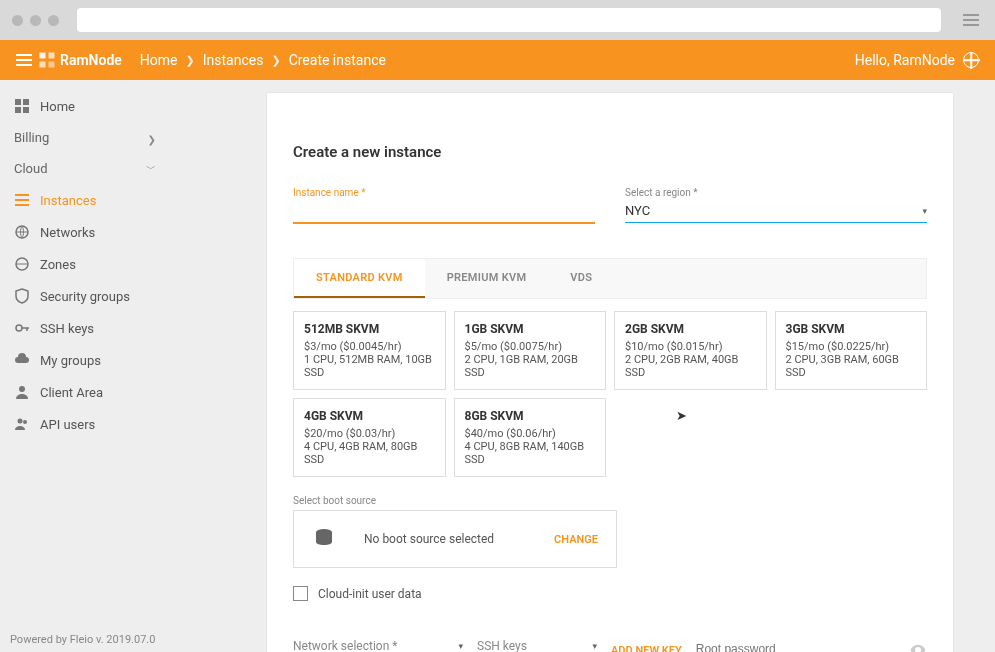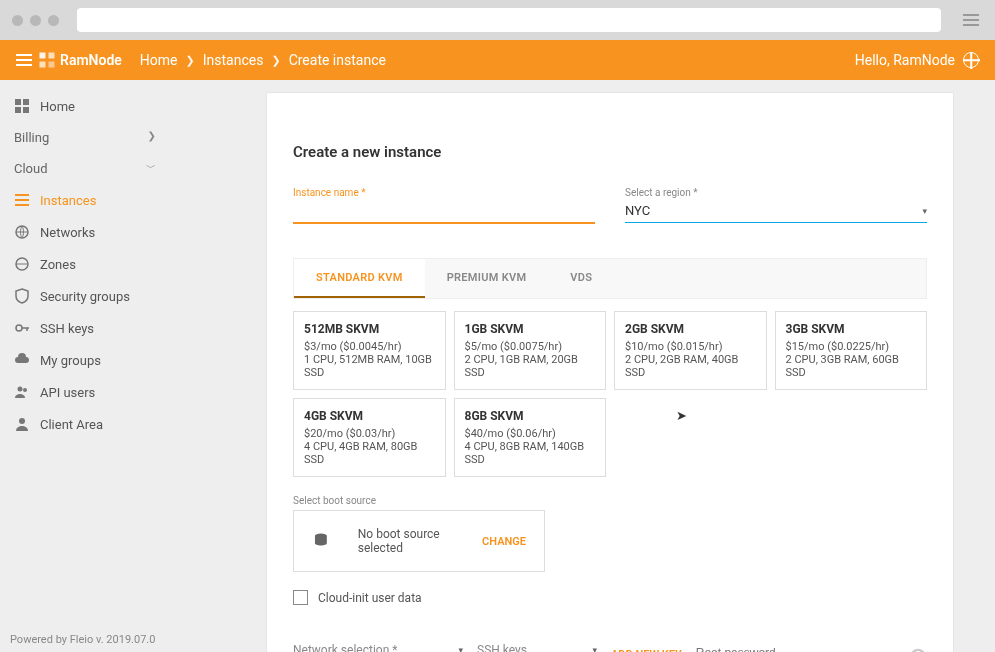--- a/index.html
+++ b/index.html
@@ -28,21 +28,21 @@
   .globe::after { content:""; position:absolute; top:-1.5px; bottom:-1.5px; left:50%; width:1.5px; background:#fff; transform:translateX(-50%);}
 
   
   .shell { display:flex; height: calc(652px - 80px); }
   .sidebar { width: 170px; padding: 10px 0; font-size: 13px; color: #555; }
   .side-item { display:flex; align-items:center; gap:10px; padding: 8px 14px; cursor:pointer; }
   .side-item .icn { width:16px; height:16px; display:flex; align-items:center; justify-content:center; color:#777; }
   .side-item.active { color:#f7931e; }
   .side-item.active .icn { color:#f7931e; }
   .side-item.sub { padding-left: 14px; }
-  .side-group { padding: 8px 14px; display:flex; align-items:flex-start; color:#666; }
+  .side-group { padding: 8px 14px; display:flex; align-items:flex-end; color:#666; }
   .side-group .chev-right { margin-left:auto; font-size:10px; color:#888; }
 
   
   .main { flex:1; padding: 12px 24px 12px 12px; overflow:auto; }
   .card { background:#fff; border:1px solid #e5e5e5; border-radius:2px; padding: 24px 26px 24px 26px; width: 688px; margin-left: 84px; }
   .card h2 { font-size: 15px; font-weight:600; margin-bottom: 28px; color:#333;margin-top:26px;}
   
   .row { display:flex; gap: 30px; }
   .field { flex:1; position:relative; }
   .field label { font-size: 10px; color:#f7931e; position:absolute; top:-2px; }
@@ -59,21 +59,21 @@
   
   
   .plans { display:grid; grid-template-columns: repeat(4, 1fr); gap: 8px; margin-top: 12px; }
   .plan { border:1px solid #ddd; padding: 10px 10px; cursor:pointer; }
   .plan-title { font-size:12px; font-weight:700; margin-bottom:4px;}
   .plan-price { font-size:11px; color:#555;}
   .plan-spec { font-size:11px; color:#555;}
   
   
   .section-label { font-size: 10px; color:#888; margin-top: 18px; margin-bottom:4px;}
-  .boot { border:1px solid #ddd; padding: 16px 18px; display:flex; align-items:center; gap: 28px; width: 252px;}
+  .boot { border:1px solid #ddd; padding: 16px 18px; display:flex; align-items:center; gap: 28px; width: 324px;}
   .db-icon { width:24px; height:24px; color:#666; }
   .boot-text { font-size:12px; color:#555; }
   .change { font-size:11px; font-weight:600; color:#f7931e; margin-left:auto; cursor:pointer;}
   
   
   .check-row { display:flex; align-items:center; gap:10px; margin-top:18px;}
   .chk { width:15px; height:15px; border:1.5px solid #888; display:inline-block;}
   .chk-label { font-size:12px; color:#555;}
   
   
@@ -208,35 +208,35 @@
       <span class="icn">
           <svg width="16" height="16" viewBox="0 0 16 16">
             <path d="M4 11a3 3 0 010-6 4 4 0 018 0 3 3 0 010 6H4z" fill="#777"></path>
           </svg>
         </span>
       <span>My groups</span>
     </div>
     <div class="side-item sub">
       <span class="icn">
           <svg width="16" height="16" viewBox="0 0 16 16">
+            <circle cx="8" cy="5" r="3" fill="#777"></circle>
+            <path d="M2 15c0-4 4-5 6-5s6 1 6 5" fill="#777"></path>
+          </svg>
+        </span>
+      <span>Client Area</span>
+    </div>
+    <div class="side-item sub">
+      <span class="icn">
+          <svg width="16" height="16" viewBox="0 0 16 16">
             <circle cx="6" cy="5" r="2.5" fill="#777"></circle>
             <circle cx="11" cy="6" r="2" fill="#777"></circle>
             <path d="M1 14c0-3 3-4 5-4s5 1 5 4" fill="#777"></path>
           </svg>
         </span>
       <span>API users</span>
-    </div>
-    <div class="side-item sub">
-      <span class="icn">
-          <svg width="16" height="16" viewBox="0 0 16 16">
-            <circle cx="8" cy="5" r="3" fill="#777"></circle>
-            <path d="M2 15c0-4 4-5 6-5s6 1 6 5" fill="#777"></path>
-          </svg>
-        </span>
-      <span>Client Area</span>
     </div>
   </div>
 
   <div class="main">
     <div class="card">
       <h2>Create a new instance</h2>
 
       <div class="row">
         <div class="field active">
           <label>Instance name *</label>

